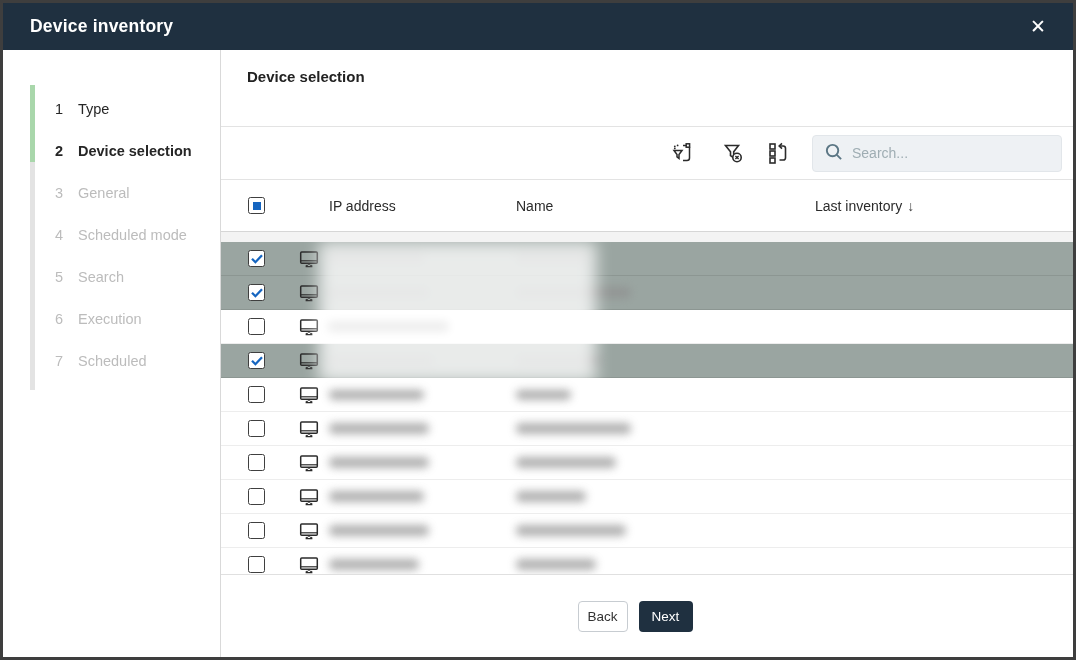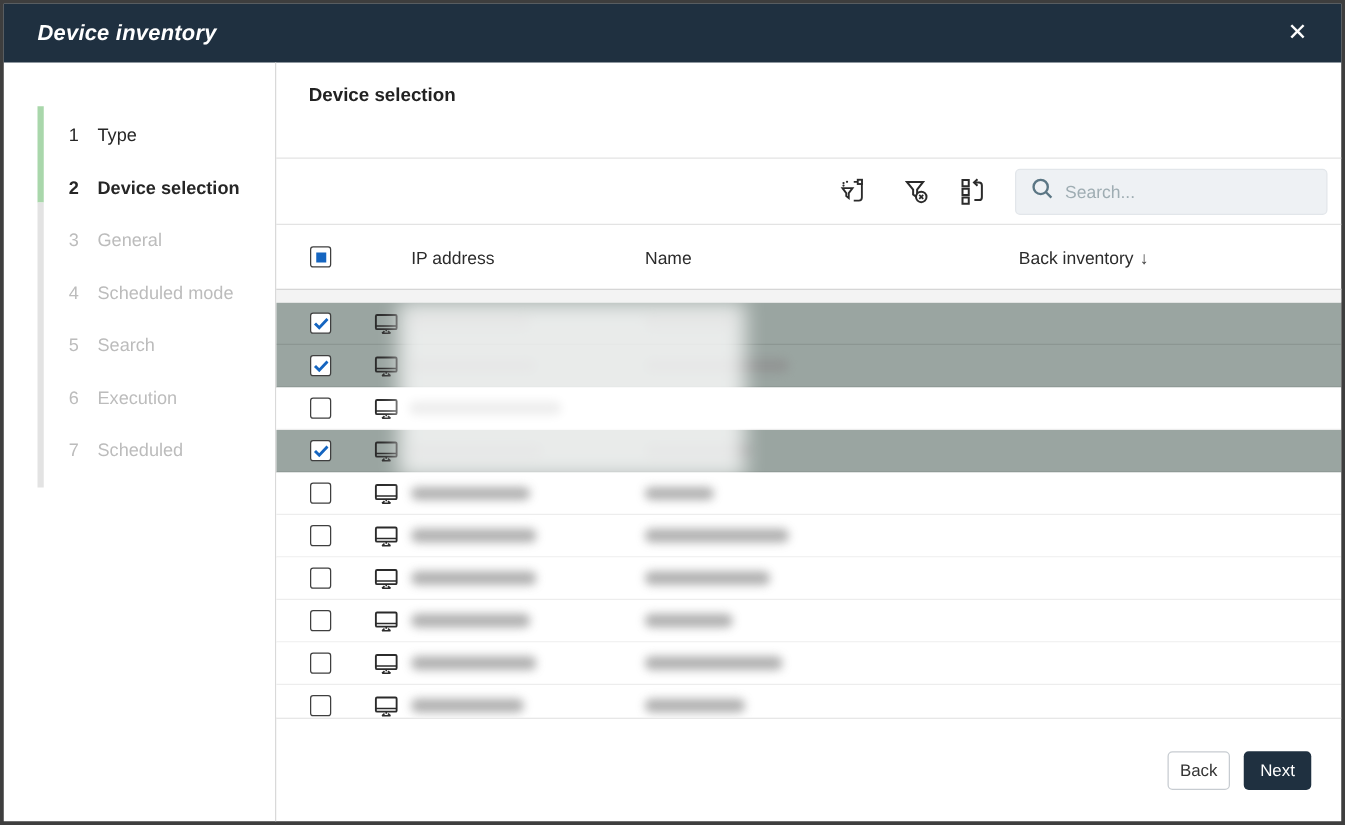--- a/index.html
+++ b/index.html
@@ -4,21 +4,21 @@
 <style>
   * { margin:0; padding:0; box-sizing:border-box; }
   html,body { width:1076px; height:660px; background:#fff; }
   body { font-family:"Liberation Sans","DejaVu Sans",sans-serif; }
 
   .dialog { width:1076px; height:660px; border:3px solid #3e3e3e; background:#fff;
             display:flex; flex-direction:column; }
 
   
   .hdr { height:47px; flex-shrink:0; background:#1f3040; color:#fff;
-         display:flex; align-items:center; padding:0 27px;font-style:italic; }
+         display:flex; align-items:center; padding:0 27px; }
   .hdr-title { font-size:17.5px; font-weight:600; letter-spacing:.2px; }
   .hdr-close { margin-left:auto; font-size:19px; line-height:1; cursor:pointer; color:#fff; }
 
   
   .bd { flex:1; display:flex; min-height:0; }
 
   
   .sidebar { width:218px; flex-shrink:0; border-right:1px solid #d9d9d9; position:relative; }
   .stepbar { position:absolute; left:27px; top:35px; width:5px; }
   .stepbar .seg-green { height:77px; background:#a9d7ab; }
@@ -69,21 +69,21 @@
   .checkbox { width:17px; height:17px; border:1.5px solid #3f3f3f; border-radius:2.5px; background:#fff;
               display:flex; align-items:center; justify-content:center; cursor:pointer; }
   .checkbox .ind-sq { width:8px; height:8px; background:#1565c0; display:block; }
 
   .blob { height:11px; border-radius:5px; background:#8f8f8f; opacity:.7; filter:blur(4px); display:block; }
 
   .blur-overlay { position:absolute; left:98px; top:0; width:277px; height:140px;
                   background:rgba(255,255,255,0.78); filter:blur(8px); pointer-events:none; }
 
   
-  .footer { flex:1; display:flex; align-items:center; justify-content:flex-end;
+  .footer { flex:1; display:flex; align-items:center; justify-content:center;
             gap:11px; padding-right:24px; }
   .btn { height:31px; border-radius:4px; font-size:13.5px; font-family:inherit; cursor:pointer; }
   .btn-back { width:50px; background:#fff; border:1px solid #c7ccd1; color:#333; }
   .btn-next { width:54px; background:#1f3040; border:none; color:#fff; }
 </style>
 </head>
 <body>
 
 <div class="dialog">
 
@@ -177,21 +177,21 @@
       <div class="thead">
         <span class="c-check">
           <span class="checkbox">
             <span class="ind-sq"></span>
           </span>
         </span>
         <span class="c-icon"></span>
         <span class="c-ip">IP address</span>
         <span class="c-name">Name</span>
         <span class="c-last">
-          <span>Back inventory</span>
+          <span>Last inventory</span>
           <span class="sort-arrow">↓</span>
         </span>
       </div>
 
       <div class="gap-band"></div>
 
       <div class="rows-viewport">
         <div id="rows-container">
             <div class="row selected">
               <span class="c-check">

